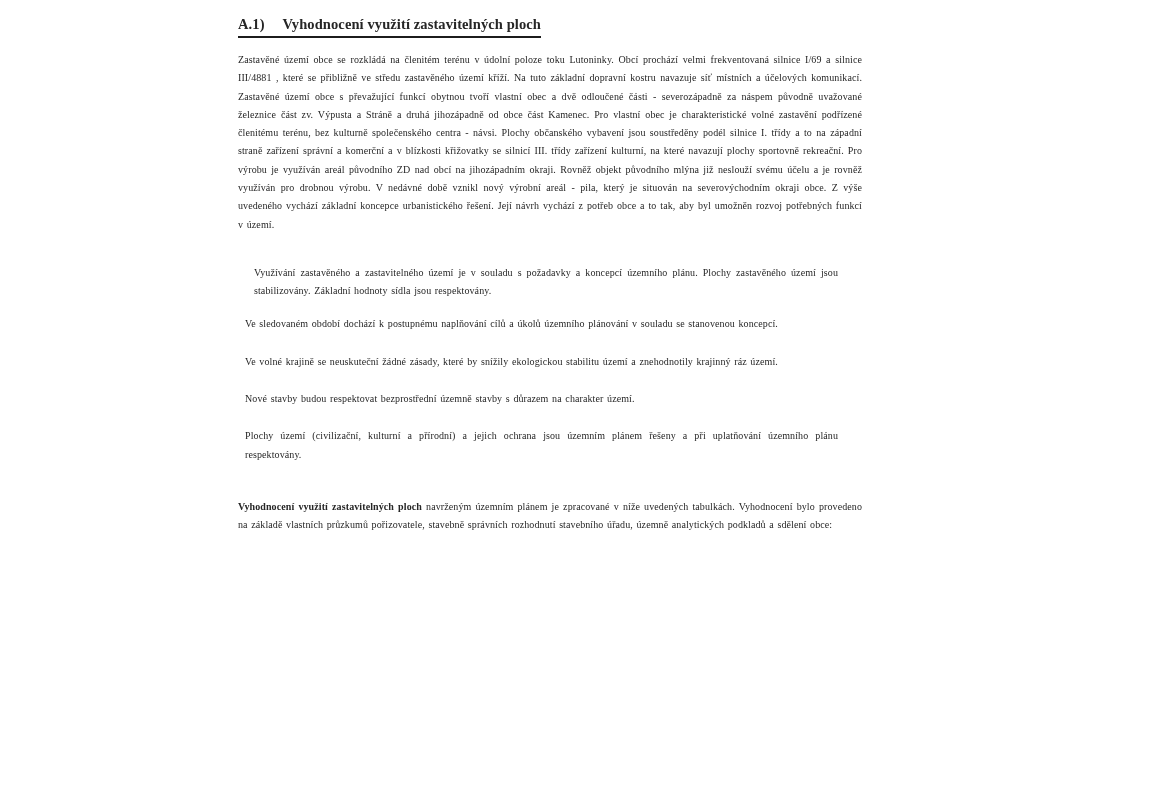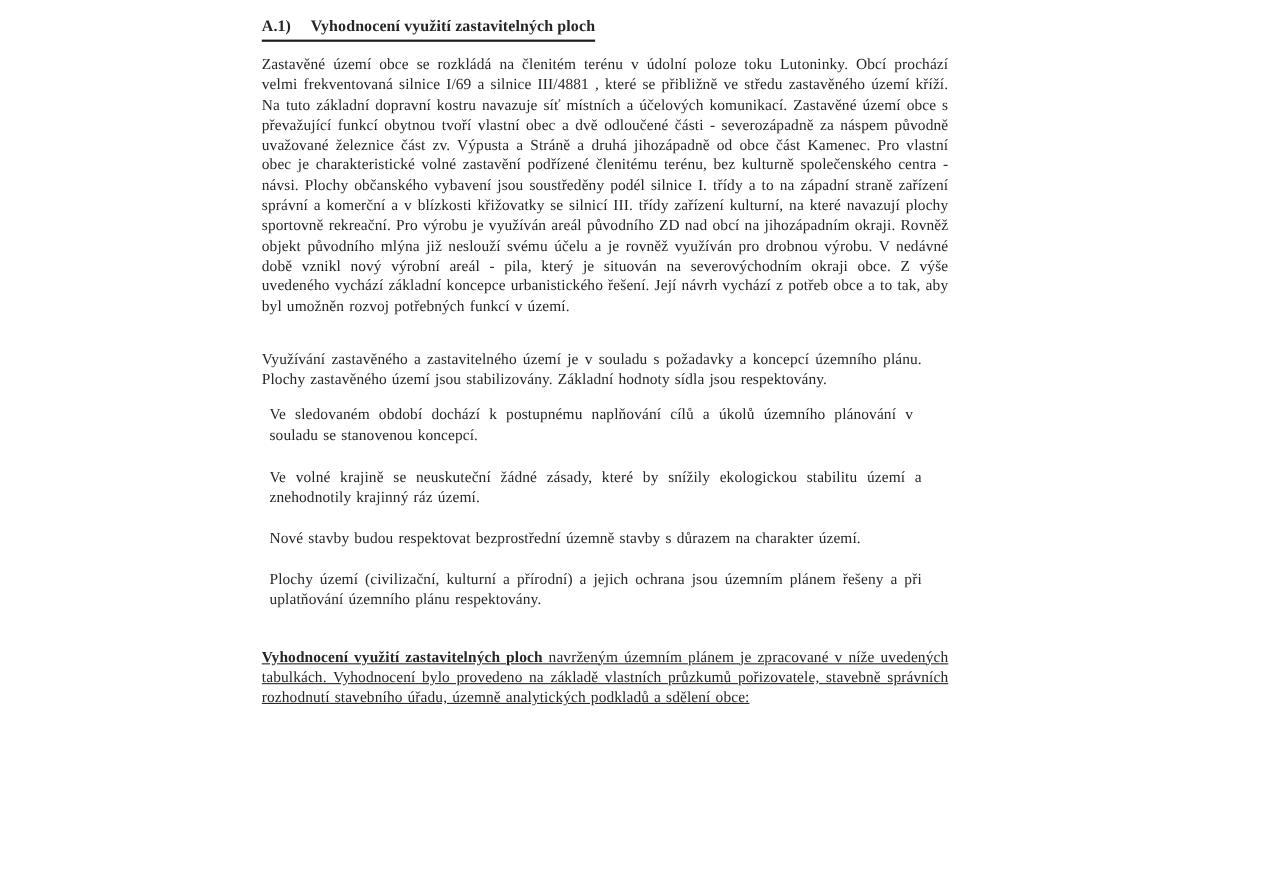--- a/index.html
+++ b/index.html
@@ -39,37 +39,37 @@
     display: inline-block;
     border-bottom: 2px solid #1c1c1c;
     padding-bottom: 2px;
   }
   .heading-number {
     display: inline-block;
     margin-right: 18px;
     text-align: right;
   }
   .para {
-    font-size: 14px;
+    font-size: 10px;
     line-height: 18.3px;
     text-align: justify;
     text-align-last: left;
     word-spacing: 1px;
   }
   .para-lead {
     font-weight: bold;
   }
   .p1 { margin: 0 0 30px 0; }
   .p2 { margin: 0 24px 18px 7px; }
-  .p3 { margin: 0 24px 14px 0; }
+  .p3 { margin: 0 24px 14px 16px; }
   .p4 { margin: 0 32px 20px 7px; }
   .p5 { margin: 0 24px 19px 7px; }
   .p6 { margin: 0 24px 19px 7px; }
   .p7 { margin: 0 24px 34px 7px; }
-  .p8 { margin: 0; text-decoration: underline; }
+  .p8 { margin: 0; }
 </style>
 </head>
 <body>
 
 <div class="page">
   <div class="content">
 
     <h1 class="heading">
       <span class="heading-underline"><span class="heading-number">A.1)</span><span>Vyhodnocení využití zastavitelných ploch</span></span>
     </h1>

